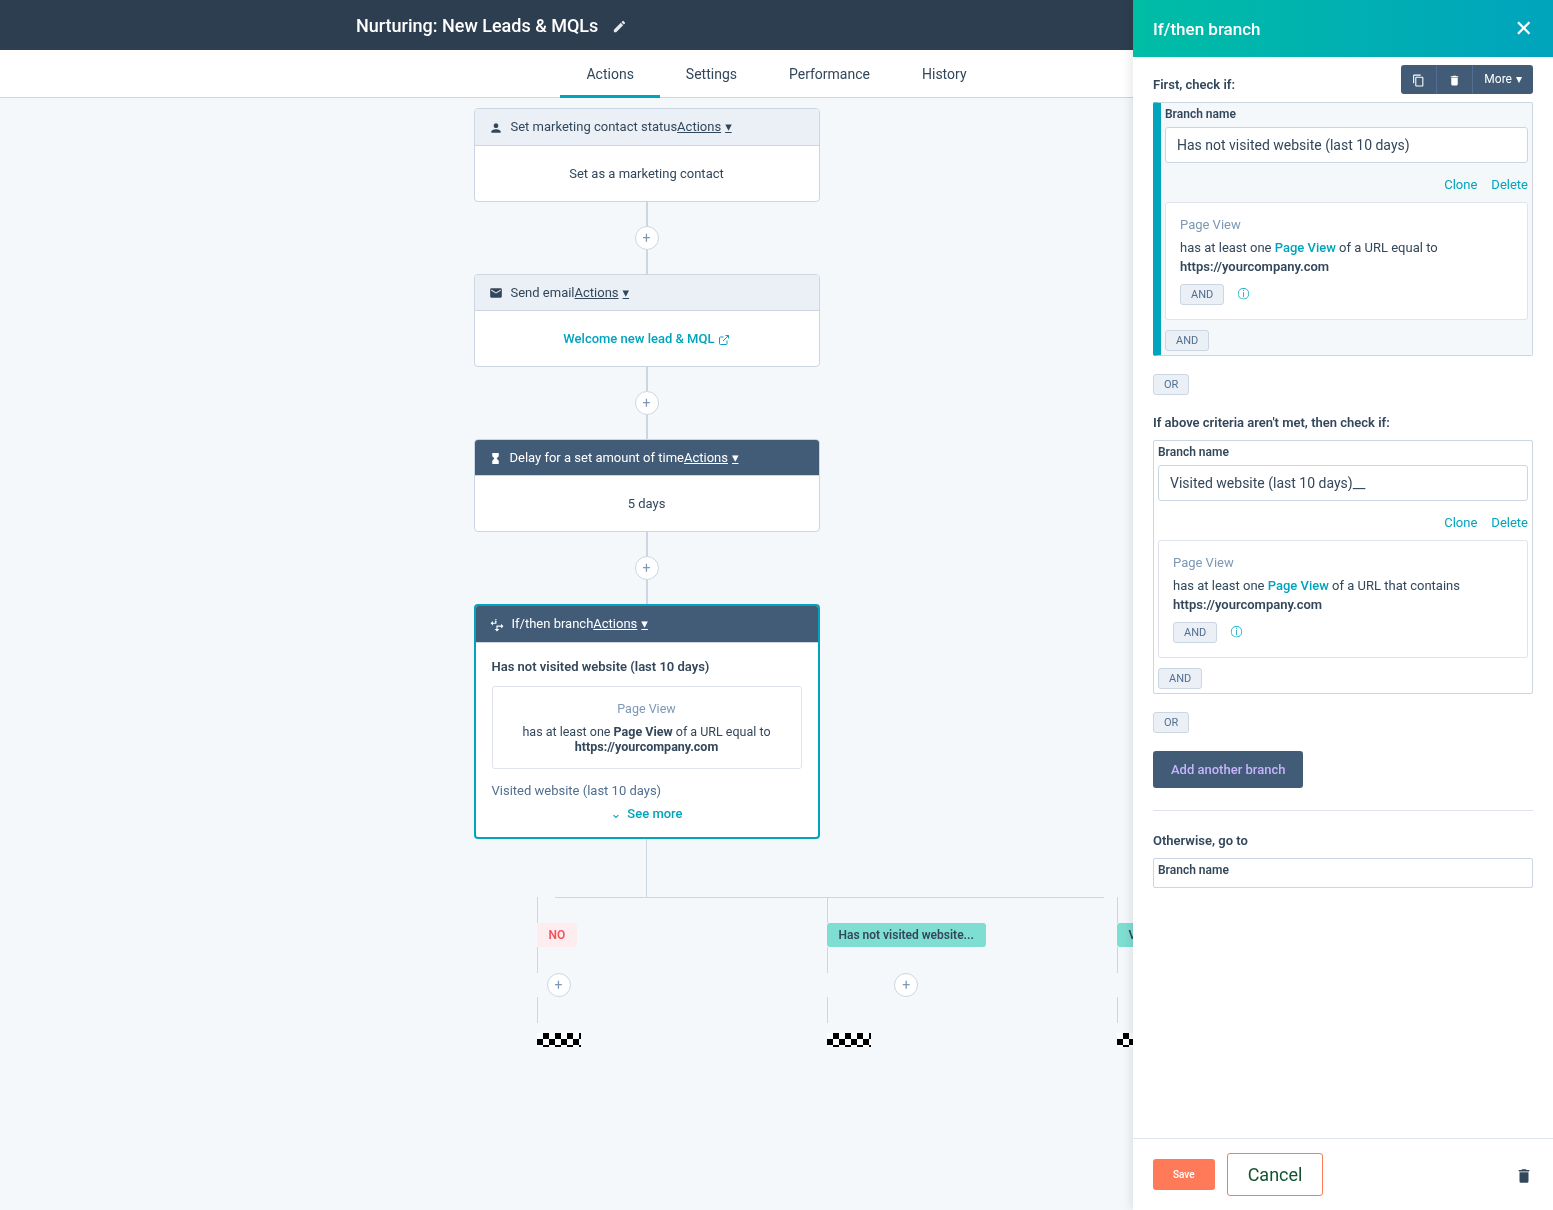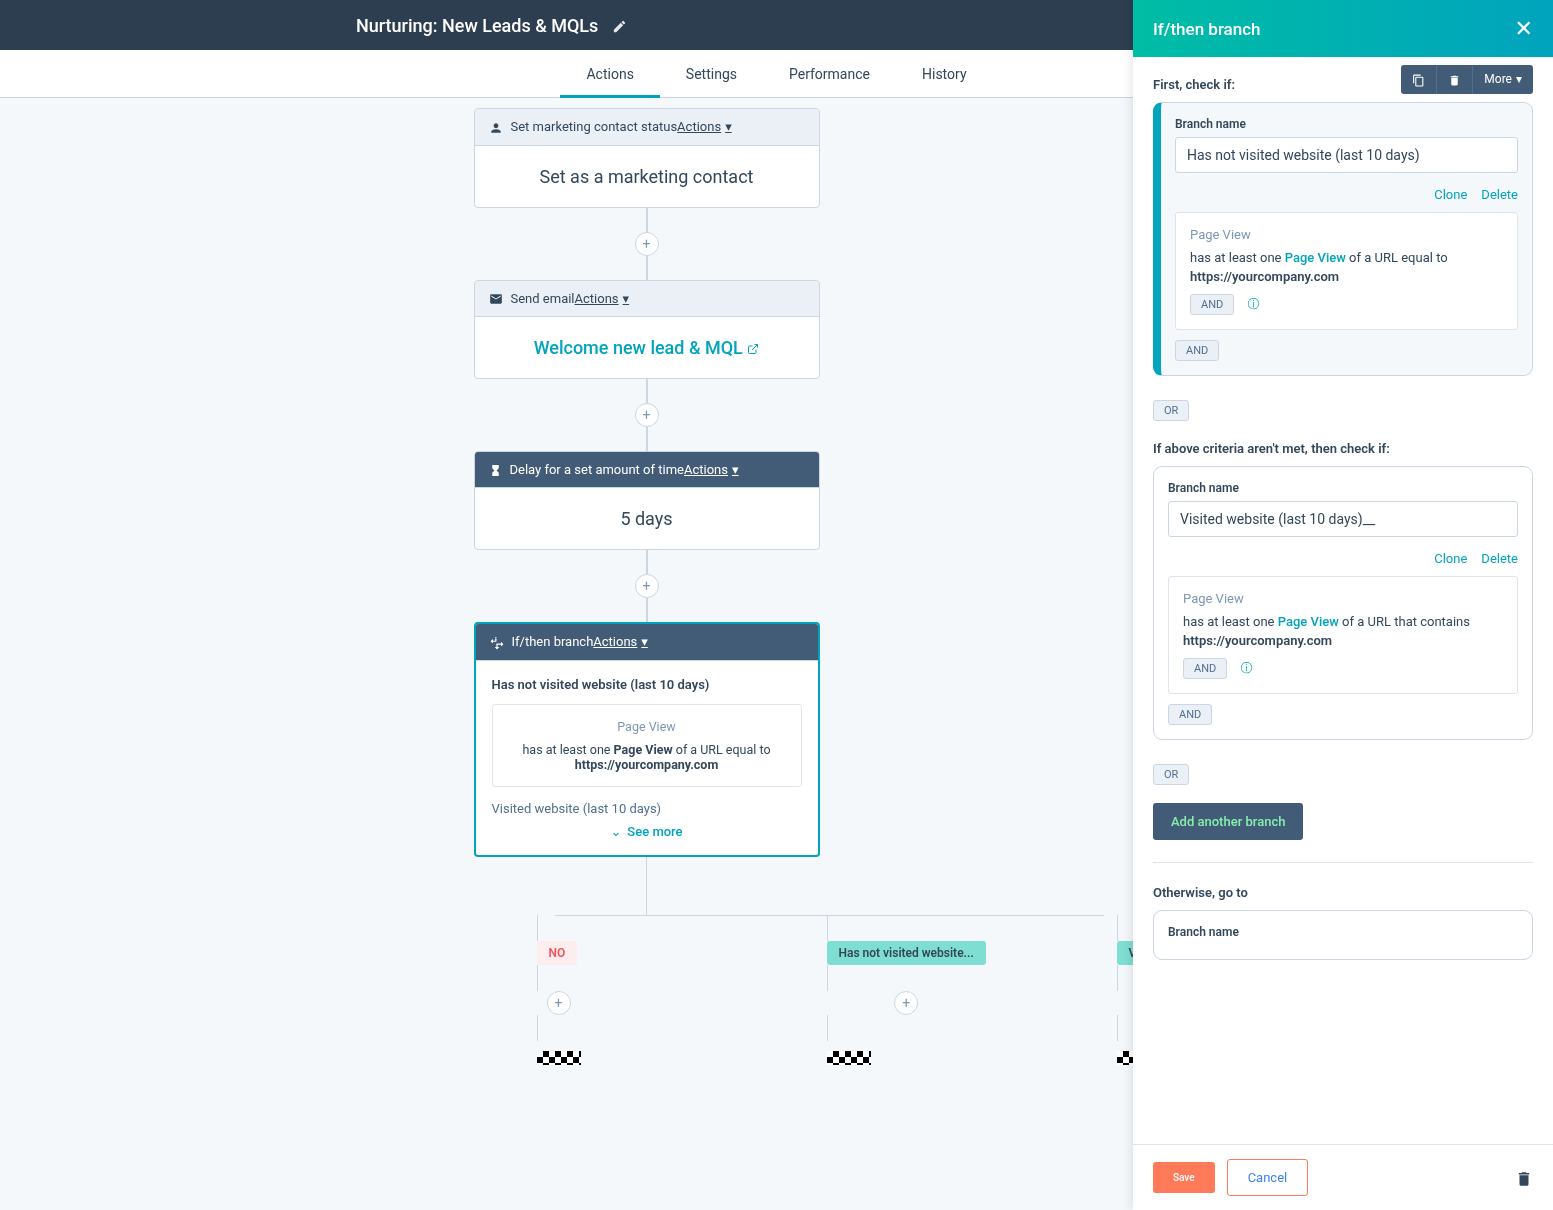--- a/index.html
+++ b/index.html
@@ -11,21 +11,21 @@
 .tab{padding:0 26px;display:flex;align-items:center;font-size:14px;color:#33475b;cursor:pointer;position:relative}
 .tab.active{color:#33475b;font-weight:400}
 .tab.active::after{content:'';position:absolute;bottom:-1px;left:0;right:0;height:3px;background:#00a4bd}
 .canvas{position:relative;height:calc(100vh - 98px);overflow:hidden}
 .flow{position:absolute;left:50%;transform:translateX(-390px);top:10px;width:520px}
 .card{background:#fff;border:1px solid #cbd6e2;border-radius:4px;width:346px;margin:0 auto;overflow:hidden}
 .card-header{background:#eaf0f6;padding:10px 14px;display:flex;align-items:center;border-bottom:1px solid #cbd6e2;font-size:13px;color:#33475b}
 .card-header.dark{background:#425b76;color:#fff}
 .card-header-left{display:flex;align-items:center;gap:8px}
 .card-actions{font-size:13px;text-decoration:underline;cursor:pointer;display:flex;align-items:center;gap:4px}
-.card-body{padding:20px;text-align:center;font-size:18px;color:#33475b}
+.card-body{padding:20px;text-align:center;font-size:13px;color:#33475b}
 .card-body-link{color:#00a4bd;font-weight:500}
 .conn{width:2px;height:24px;background:#cbd6e2;margin:0 auto}
 .plus-btn{width:24px;height:24px;border-radius:50%;border:1px solid #cbd6e2;background:#fff;display:flex;align-items:center;justify-content:center;margin:0 auto;color:#7c98b6;font-size:14px;cursor:pointer}
 .card.selected{border:2px solid #00a4bd}
 .card.selected .card-header.dark{border-radius:0}
 .branch-body{padding:16px;text-align:left}
 .branch-title{font-size:13px;font-weight:600;color:#33475b;margin-bottom:12px}
 .branch-filter{border:1px solid #dfe3eb;border-radius:3px;padding:14px;font-size:12.5px;color:#33475b;text-align:center;margin-bottom:14px}
 .branch-filter-label{color:#7c98b6;margin-bottom:8px}
 .branch-sub{font-size:13px;color:#516f90;margin-bottom:8px}
@@ -43,37 +43,37 @@
 .panel-header{background:linear-gradient(90deg,#00bda5,#00a4bd);color:#fff;padding:16px 20px;display:flex;align-items:center;justify-content:space-between}
 .panel-title{font-size:17px;font-weight:500}
 .close-x{font-size:22px;cursor:pointer}
 .panel-body{flex:1;overflow-y:auto;padding:0 20px 20px}
 .section-label{font-size:13px;font-weight:600;color:#33475b;margin:20px 0 10px}
 .toolbar{display:flex;gap:0;margin-left:auto}
 .tb-btn{background:#425b76;color:#fff;padding:7px 11px;font-size:12px;border:none;cursor:pointer;border-right:1px solid #516f90}
 .tb-btn:last-child{border-right:0;border-radius:0 3px 3px 0;display:flex;align-items:center;gap:4px}
 .tb-btn:first-child{border-radius:3px 0 0 3px}
 .section-row{display:flex;align-items:center;justify-content:space-between}
-.branch-editor{border:1px solid #cbd6e2;border-radius:9px;padding:14px;margin-bottom:14px;position:relative}
+.branch-editor{border:1px solid #cbd6e2;border-radius:2px;padding:4px;margin-bottom:8px;position:relative}
 .branch-editor.active{border-left:8px solid #00a4bd;background:#f5f8fa}
 .field-label{font-size:12px;color:#33475b;margin-bottom:6px;font-weight:600}
 .input{width:100%;border:1px solid #cbd6e2;border-radius:3px;padding:9px 11px;font-size:14px;color:#33475b;background:#fff}
 .links-row{display:flex;gap:14px;justify-content:flex-end;margin:14px 0 10px}
 .link{color:#00a4bd;font-size:13px;cursor:pointer}
 .filter-card{border:1px solid #dfe3eb;border-radius:3px;padding:14px;font-size:13px;color:#33475b;background:#fff}
 .filter-head{color:#7c98b6;font-size:13px;margin-bottom:8px}
 .pv-link{color:#00a4bd;font-weight:500}
 .pill{display:inline-flex;align-items:center;border:1px solid #cbd6e2;background:#eaf0f6;padding:3px 10px;font-size:11px;color:#516f90;border-radius:3px;margin-top:10px;margin-right:8px;cursor:pointer}
 .or-pill{margin-top:10px}
 .info-icon{color:#00a4bd;font-size:12px;margin-left:2px}
-.btn-dark{background:#425b76;color:#86efac;border:none;padding:11px 18px;font-size:13px;border-radius:3px;cursor:pointer;font-weight:500}
+.btn-dark{background:#425b76;color:#c4b5fd;border:none;padding:11px 18px;font-size:13px;border-radius:3px;cursor:pointer;font-weight:500}
 .divider{border:none;border-top:1px solid #dfe3eb;margin:22px 0}
 .panel-footer{border-top:1px solid #dfe3eb;padding:14px 20px;display:flex;align-items:center;gap:12px}
 .btn-primary{background:#ff7a59;color:#fff;border:none;padding:10px 20px;font-size:10px;border-radius:3px;cursor:pointer;font-weight:500}
-.btn-outline{background:#fff;color:#3b82f6;border:1px solid #ff7a59;padding:10px 20px;font-size:13px;border-radius:3px;cursor:pointer}
+.btn-outline{background:#fff;color:#14532d;border:1px solid #ff7a59;padding:10px 20px;font-size:18px;border-radius:3px;cursor:pointer}
 .trash-footer{margin-left:auto;color:#33475b;font-size:18px;cursor:pointer}
 svg{display:inline-block;vertical-align:middle}
 </style>
 </head>
 <body>
 
 <div class="header">
   <span class="header-title">Nurturing: New Leads &amp; MQLs</span>
   <span class="edit-icon">
     <svg width="15" height="15" viewBox="0 0 24 24" fill="currentColor">

